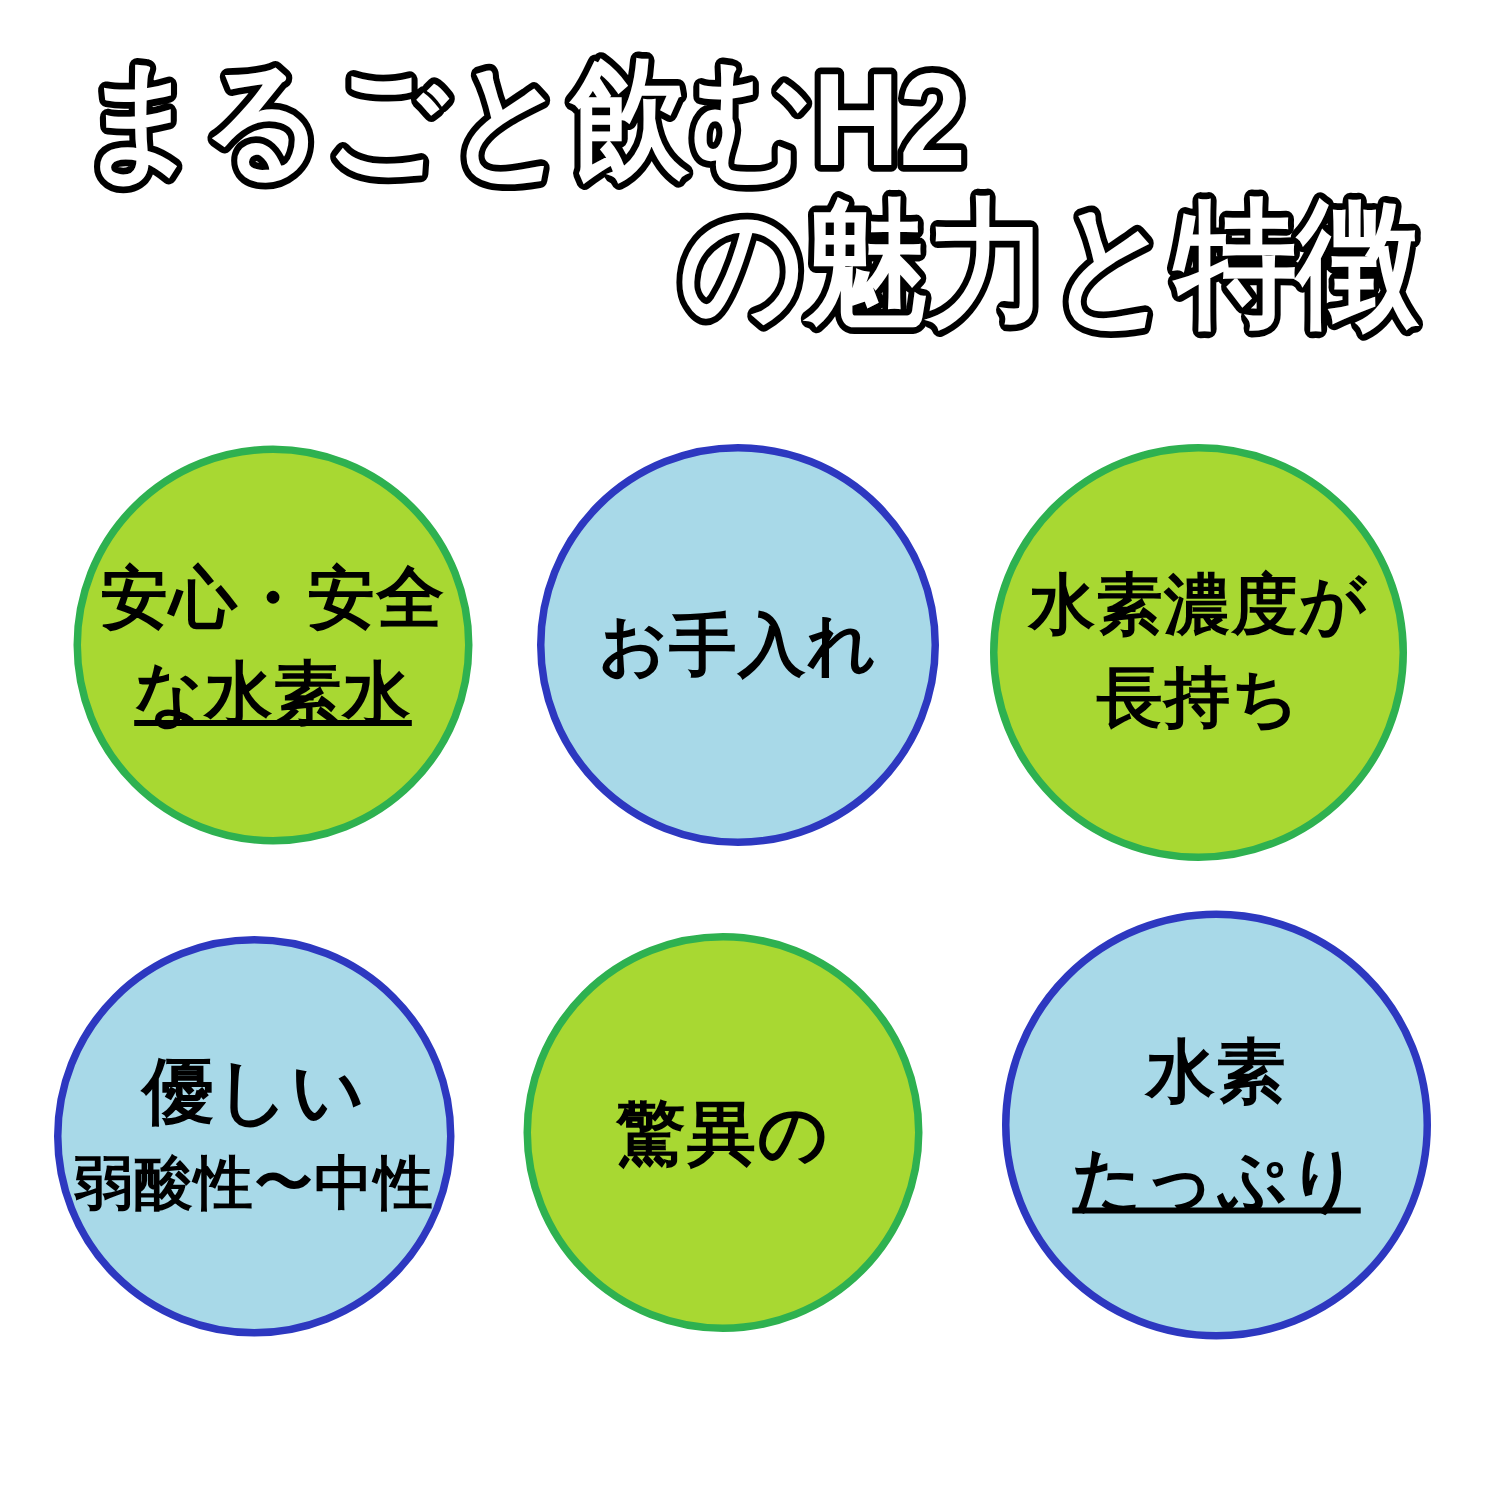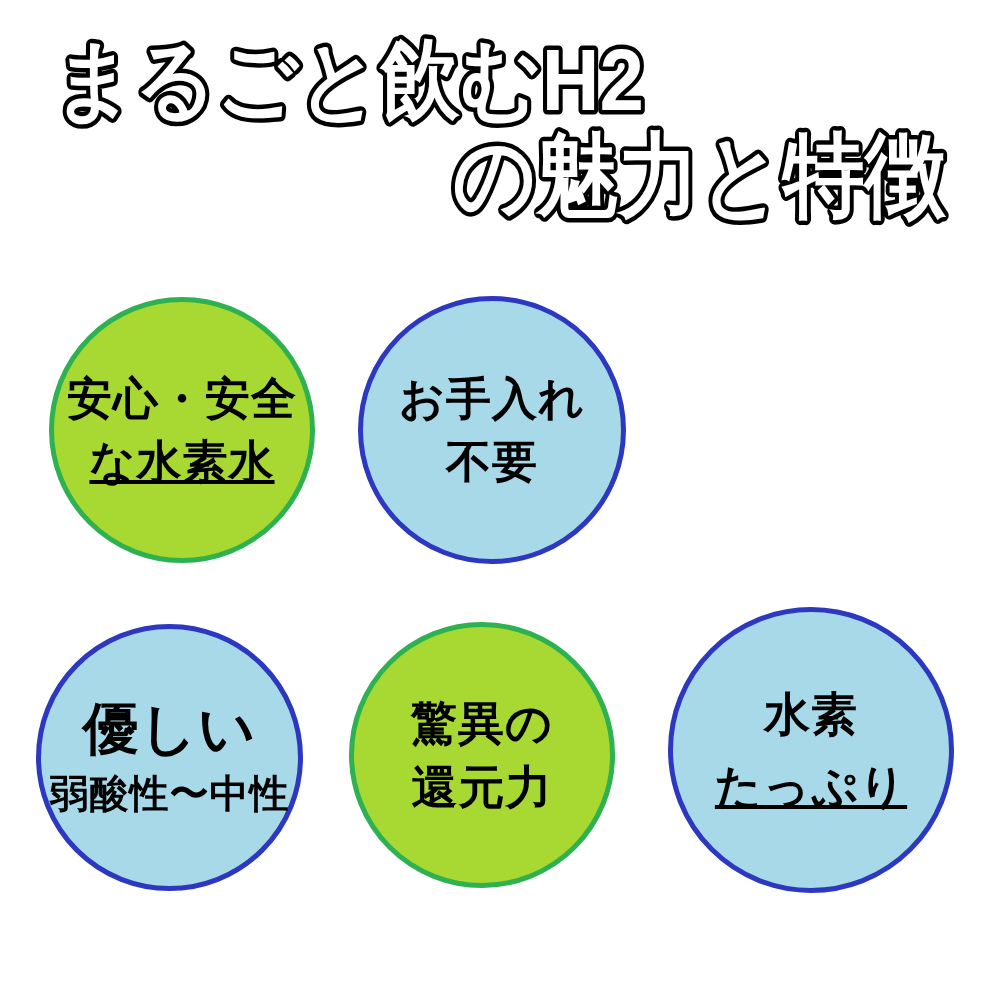--- a/index.html
+++ b/index.html
@@ -67,32 +67,34 @@
     <text class="title-text" x="453" y="207" font-size="92" stroke-width="9" textLength="493" lengthAdjust="spacingAndGlyphs">の魅力と特徴</text>
   </svg>
 
   <div class="circle green" style="left:49px; top:297px; width:266px; height:266px;">
     <span class="cline" style="font-size:45px;">安心・安全</span>
     <span class="cline" style="font-size:45px;text-decoration:underline;">な水素水</span>
   </div>
 
   <div class="circle blue" style="left:358px; top:296px; width:268px; height:268px;">
     <span class="cline" style="font-size:45px;">お手入れ</span>
-    <span class="cline" style="font-size:45px;">不要</span>
   </div>
 
+  <div class="circle green" style="left:660px; top:296px; width:278px; height:278px;">
+    <span class="cline" style="font-size:44px;">水素濃度が</span>
+    <span class="cline" style="font-size:44px;">長持ち</span>
+  </div>
 
   <div class="circle blue" style="left:36px; top:624px; width:267px; height:267px;">
-    <span class="cline" style="font-size:56px;">優しい</span>
+    <span class="cline" style="font-size:48px;">優しい</span>
     <span class="cline" style="font-size:39px;text-align:center;">弱酸性〜中性</span>
   </div>
 
   <div class="circle green" style="left:349px; top:622px; width:266px; height:266px;">
     <span class="cline" style="font-size:46px;">驚異の</span>
-    <span class="cline" style="font-size:46px;">還元力</span>
   </div>
 
   <div class="circle blue" style="left:668px; top:607px; width:286px; height:286px;gap:24px;">
     <span class="cline" style="font-size:46px;">水素</span>
     <span class="cline" style="font-size:46px;text-decoration:underline;">たっぷり</span>
   </div>
 
 </div>
 
 </body></html>

